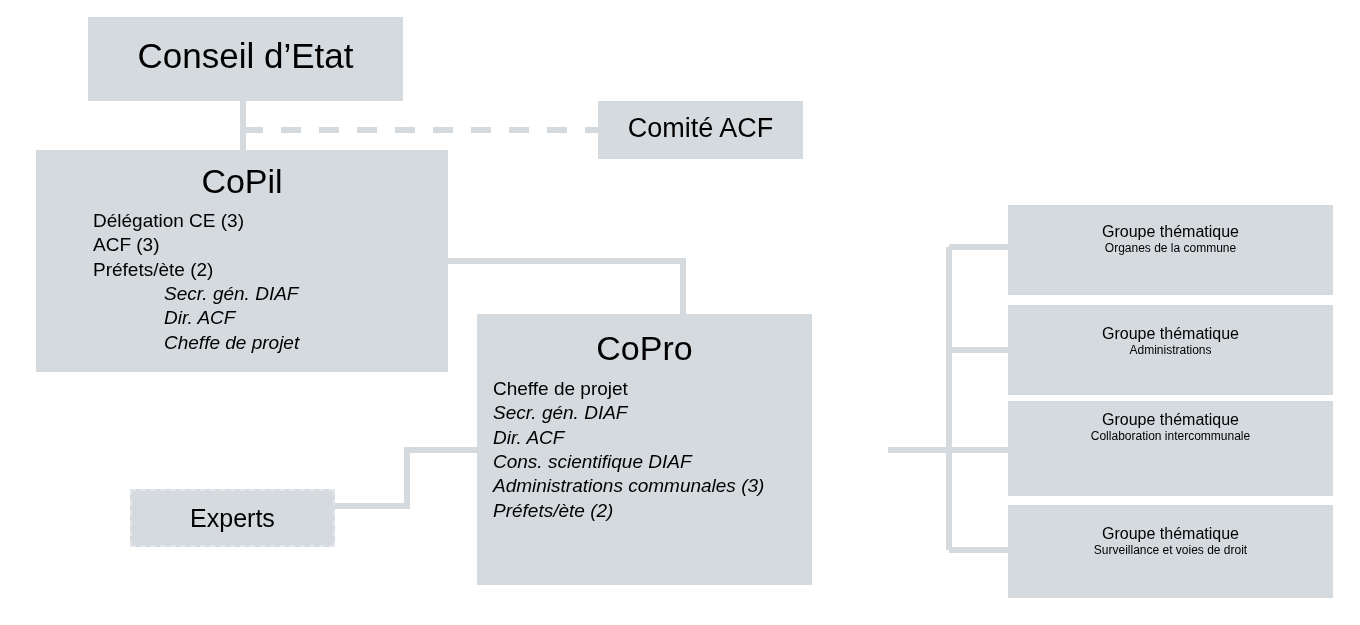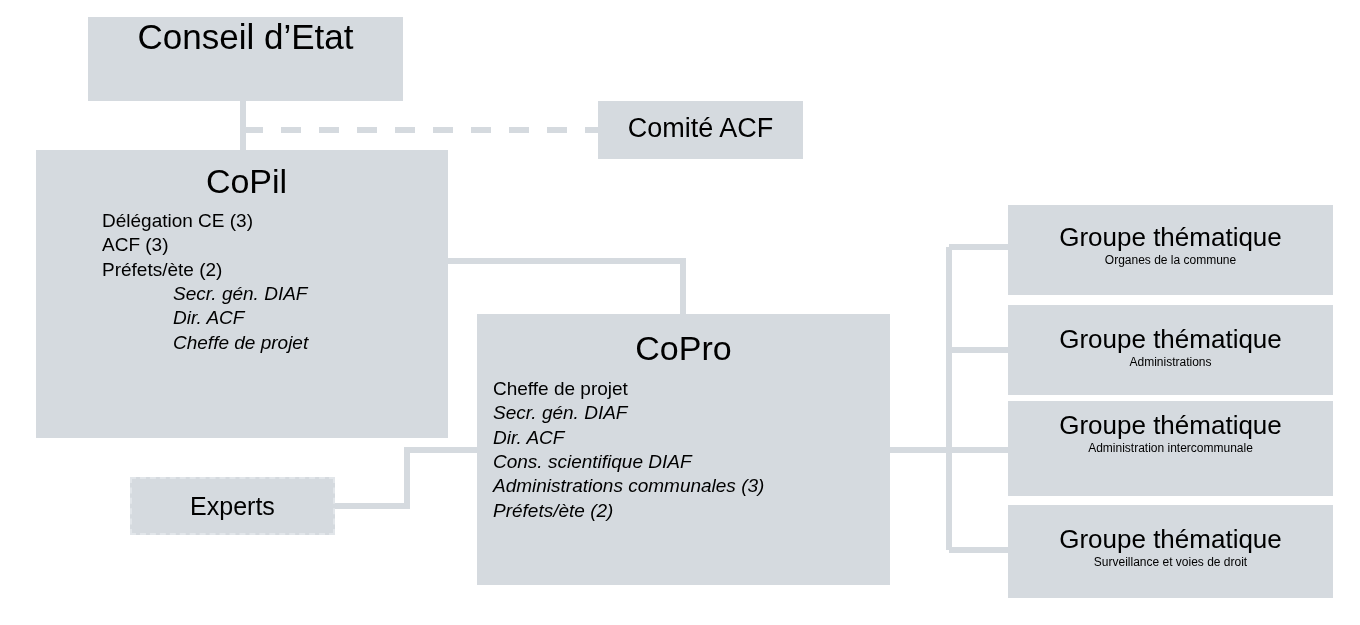--- a/index.html
+++ b/index.html
@@ -54,76 +54,77 @@
     white-space: pre;
   }
   .ital { font-style: italic; }
 
   
   #node-conseil {
     left: 88px; top: 17px; width: 315px; height: 84px;
   }
   #node-conseil .node-title {
     font-size: 35px;
+    padding-top: 19px;
   }
 
   
   #node-comite {
     left: 598px; top: 101px; width: 205px; height: 58px;
   }
   #node-comite .node-title {
     font-size: 27px;
     padding-top: 12px;
   }
 
   
   #node-copil {
-    left: 36px; top: 150px; width: 412px; height: 288px; padding-left: 9px;
+    left: 36px; top: 150px; width: 412px; height: 222px;
   }
   #node-copil .node-title {
     font-size: 34px;
     padding-top: 12px;
   }
   #node-copil .lines {
     font-size: 19px;
     padding: 8px 0 0 16px;
     text-align: left;
     margin-left: 41px;
   }
   #node-copil .indent { padding-left: 71px; }
 
   
   #node-copro {
-    left: 477px; top: 314px; width: 413px; height: 271px;
+    left: 477px; top: 314px; width: 335px; height: 271px;
   }
   #node-copro .node-title {
     font-size: 34px;
     padding-top: 15px;
   }
   #node-copro .lines {
     font-size: 19px;
     padding: 9px 0 0 16px;
     text-align: left;
   }
 
   
   #node-experts {
-    left: 130px; top: 477px; width: 205px; height: 58px;
+    left: 130px; top: 489px; width: 205px; height: 58px;
   }
   #node-experts .node-title {
     font-size: 25px;
     padding-top: 13px;
   }
 
   
   .group-node {
     left: 1008px;
     width: 325px;
   }
-  .group-node .node-title { font-size: 26px; }
+  .group-node .node-title { font-size: 16px; }
   .group-node .node-sub   { font-size: 12px; }
 
   #group-0 { top: 205px; height: 90px; }
   #group-0 .node-title { padding-top: 18px; }
   #group-1 { top: 305px; height: 90px; }
   #group-1 .node-title { padding-top: 20px; }
   #group-2 { top: 401px; height: 95px; }
   #group-2 .node-title { padding-top: 10px; }
   #group-3 { top: 505px; height: 93px; }
   #group-3 .node-title { padding-top: 20px; }
@@ -194,21 +195,21 @@
     <span class="node-sub">Organes de la commune</span>
   </div>
 
   <div class="node group-node" id="group-1">
     <span class="node-title">Groupe thématique</span>
     <span class="node-sub">Administrations</span>
   </div>
 
   <div class="node group-node" id="group-2">
     <span class="node-title">Groupe thématique</span>
-    <span class="node-sub">Administration
+    <span class="node-sub">Collaboration
 intercommunale</span>
   </div>
 
   <div class="node group-node" id="group-3">
     <span class="node-title">Groupe thématique</span>
     <span class="node-sub">Surveillance et voies de droit</span>
   </div>
 
 </div>
 

